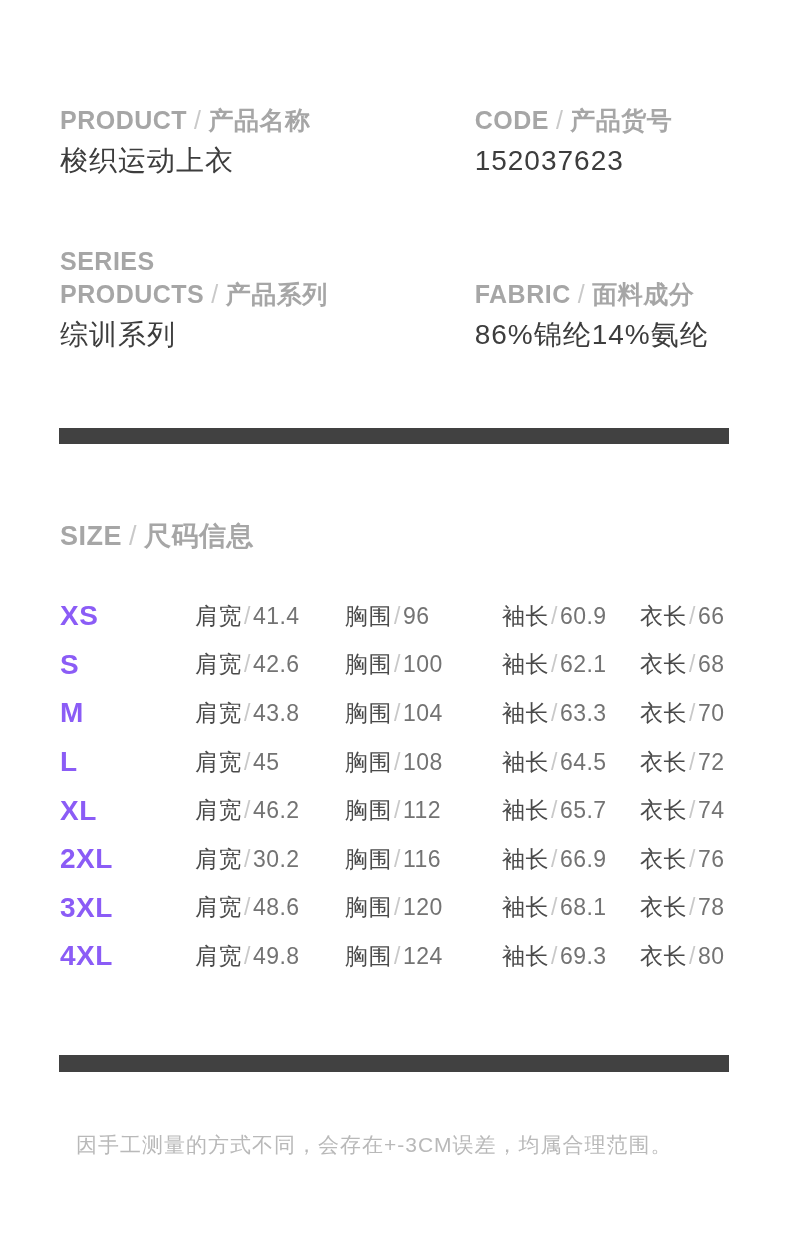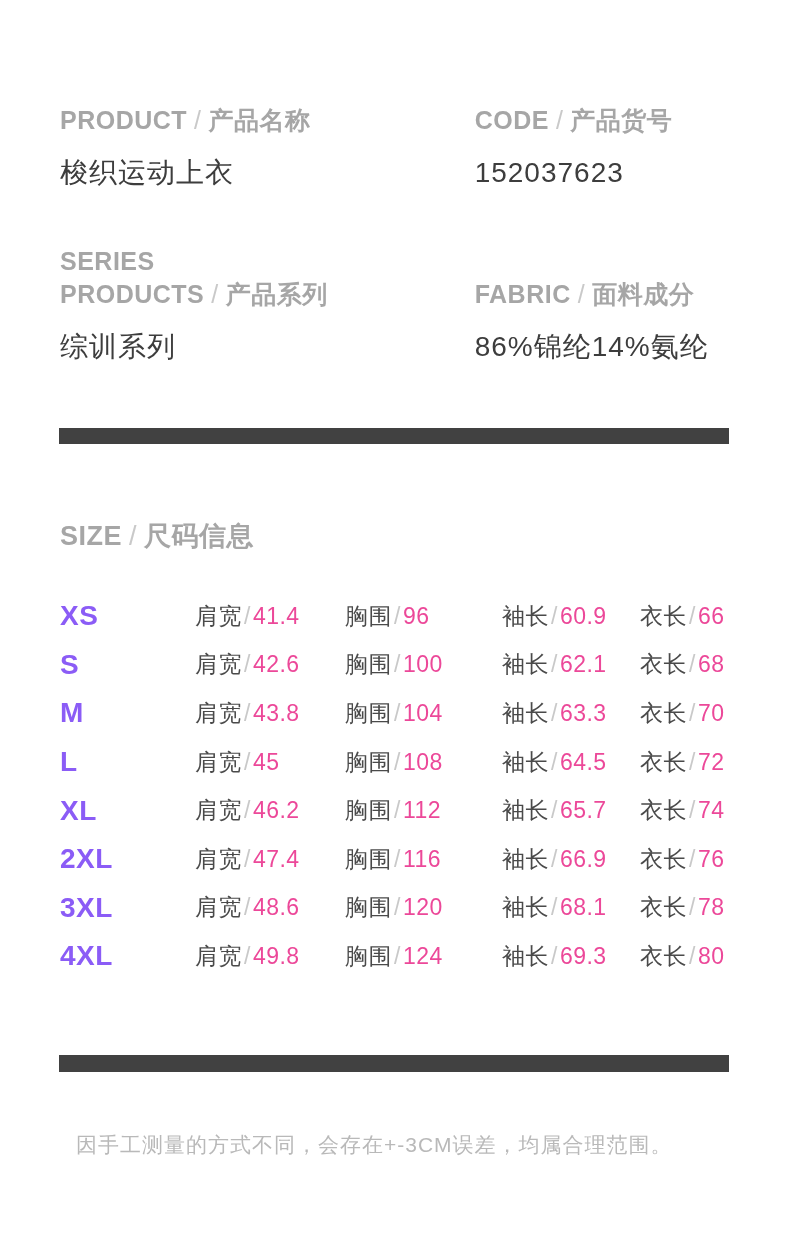--- a/index.html
+++ b/index.html
@@ -17,38 +17,38 @@
   .info-row { position: absolute; left: 60px; width: 670px; display: flex; gap: 41px; }
   .info-row.row1 { top: 104px; }
   .info-row.row2 { top: 245px; }
   .info-block { width: 398px; }
   .info-block.right { width: 272px; }
 
   .hdr { margin: 0; font-size: 25px; line-height: 33px; font-weight: 700; color: #a6a6a6; letter-spacing: 0.5px; white-space: nowrap; }
   .hdr .sep { color: #c9c9c9; font-weight: 400; padding: 0 7px; }
   .hdr-line { display: block; }
   .offset-one-line { margin-top: 33px; }
-  .val { font-size: 28px; line-height: 30px; color: #3d3d3d; margin-top: 21px; letter-spacing: 1px; }
+  .val { font-size: 28px; line-height: 30px; color: #3d3d3d; margin-top: 9px; letter-spacing: 1px; }
 
   
   .bar { position: absolute; left: 59px; width: 670px; background: #414141; }
   .bar-top { top: 428px; height: 16px; }
   .bar-bottom { top: 1055px; height: 17px; }
 
   
   .size-hdr { position: absolute; top: 520px; left: 60px; margin: 0; font-size: 27px; line-height: 33px; font-weight: 700; color: #a6a6a6; letter-spacing: 0.5px; text-align: center; }
   .size-hdr .sep { color: #c9c9c9; font-weight: 400; padding: 0 7px; }
 
   .size-table { position: absolute; top: 592px; left: 60px; width: 670px; }
   .size-row { display: grid; grid-template-columns: 135px 150px 157px 138px 1fr; align-items: center; height: 48.6px; }
   .size-name { font-size: 28px; font-weight: 700; color: #8b5cf6; letter-spacing: 0.5px; }
   .measure { font-size: 23px; color: #4a4a4a; white-space: nowrap; letter-spacing: 0.5px; }
   .m-label { color: #4a4a4a; }
   .m-sep { color: #c9c9c9; padding: 0 2px; }
-  .m-value { color: #ec4899; }
+  .m-value { color: #737373; }
 
   .footer-note { position: absolute; top: 1115px; left: 60px; margin: 16px; font-size: 21px; line-height: 28px; color: #b9b9b9; letter-spacing: 1px; }
 </style>
 </head>
 <body>
 
 <div class="page">
 
   <section class="info-row row1">
     <div class="info-block">
@@ -115,21 +115,21 @@
     <div class="size-row">
       <div class="size-name">XL</div>
     <div class="measure"><span class="m-label">肩宽</span><span class="m-sep">/</span><span class="m-value">46.2</span></div>
         <div class="measure"><span class="m-label">胸围</span><span class="m-sep">/</span><span class="m-value">112</span></div>
         <div class="measure"><span class="m-label">袖长</span><span class="m-sep">/</span><span class="m-value">65.7</span></div>
         <div class="measure"><span class="m-label">衣长</span><span class="m-sep">/</span><span class="m-value">74</span></div>
       </div>
 
     <div class="size-row">
       <div class="size-name">2XL</div>
-    <div class="measure"><span class="m-label">肩宽</span><span class="m-sep">/</span><span class="m-value">47.4</span></div>
+    <div class="measure"><span class="m-label">肩宽</span><span class="m-sep">/</span><span class="m-value">30.2</span></div>
         <div class="measure"><span class="m-label">胸围</span><span class="m-sep">/</span><span class="m-value">116</span></div>
         <div class="measure"><span class="m-label">袖长</span><span class="m-sep">/</span><span class="m-value">66.9</span></div>
         <div class="measure"><span class="m-label">衣长</span><span class="m-sep">/</span><span class="m-value">76</span></div>
       </div>
 
     <div class="size-row">
       <div class="size-name">3XL</div>
     <div class="measure"><span class="m-label">肩宽</span><span class="m-sep">/</span><span class="m-value">48.6</span></div>
         <div class="measure"><span class="m-label">胸围</span><span class="m-sep">/</span><span class="m-value">120</span></div>
         <div class="measure"><span class="m-label">袖长</span><span class="m-sep">/</span><span class="m-value">68.1</span></div>

